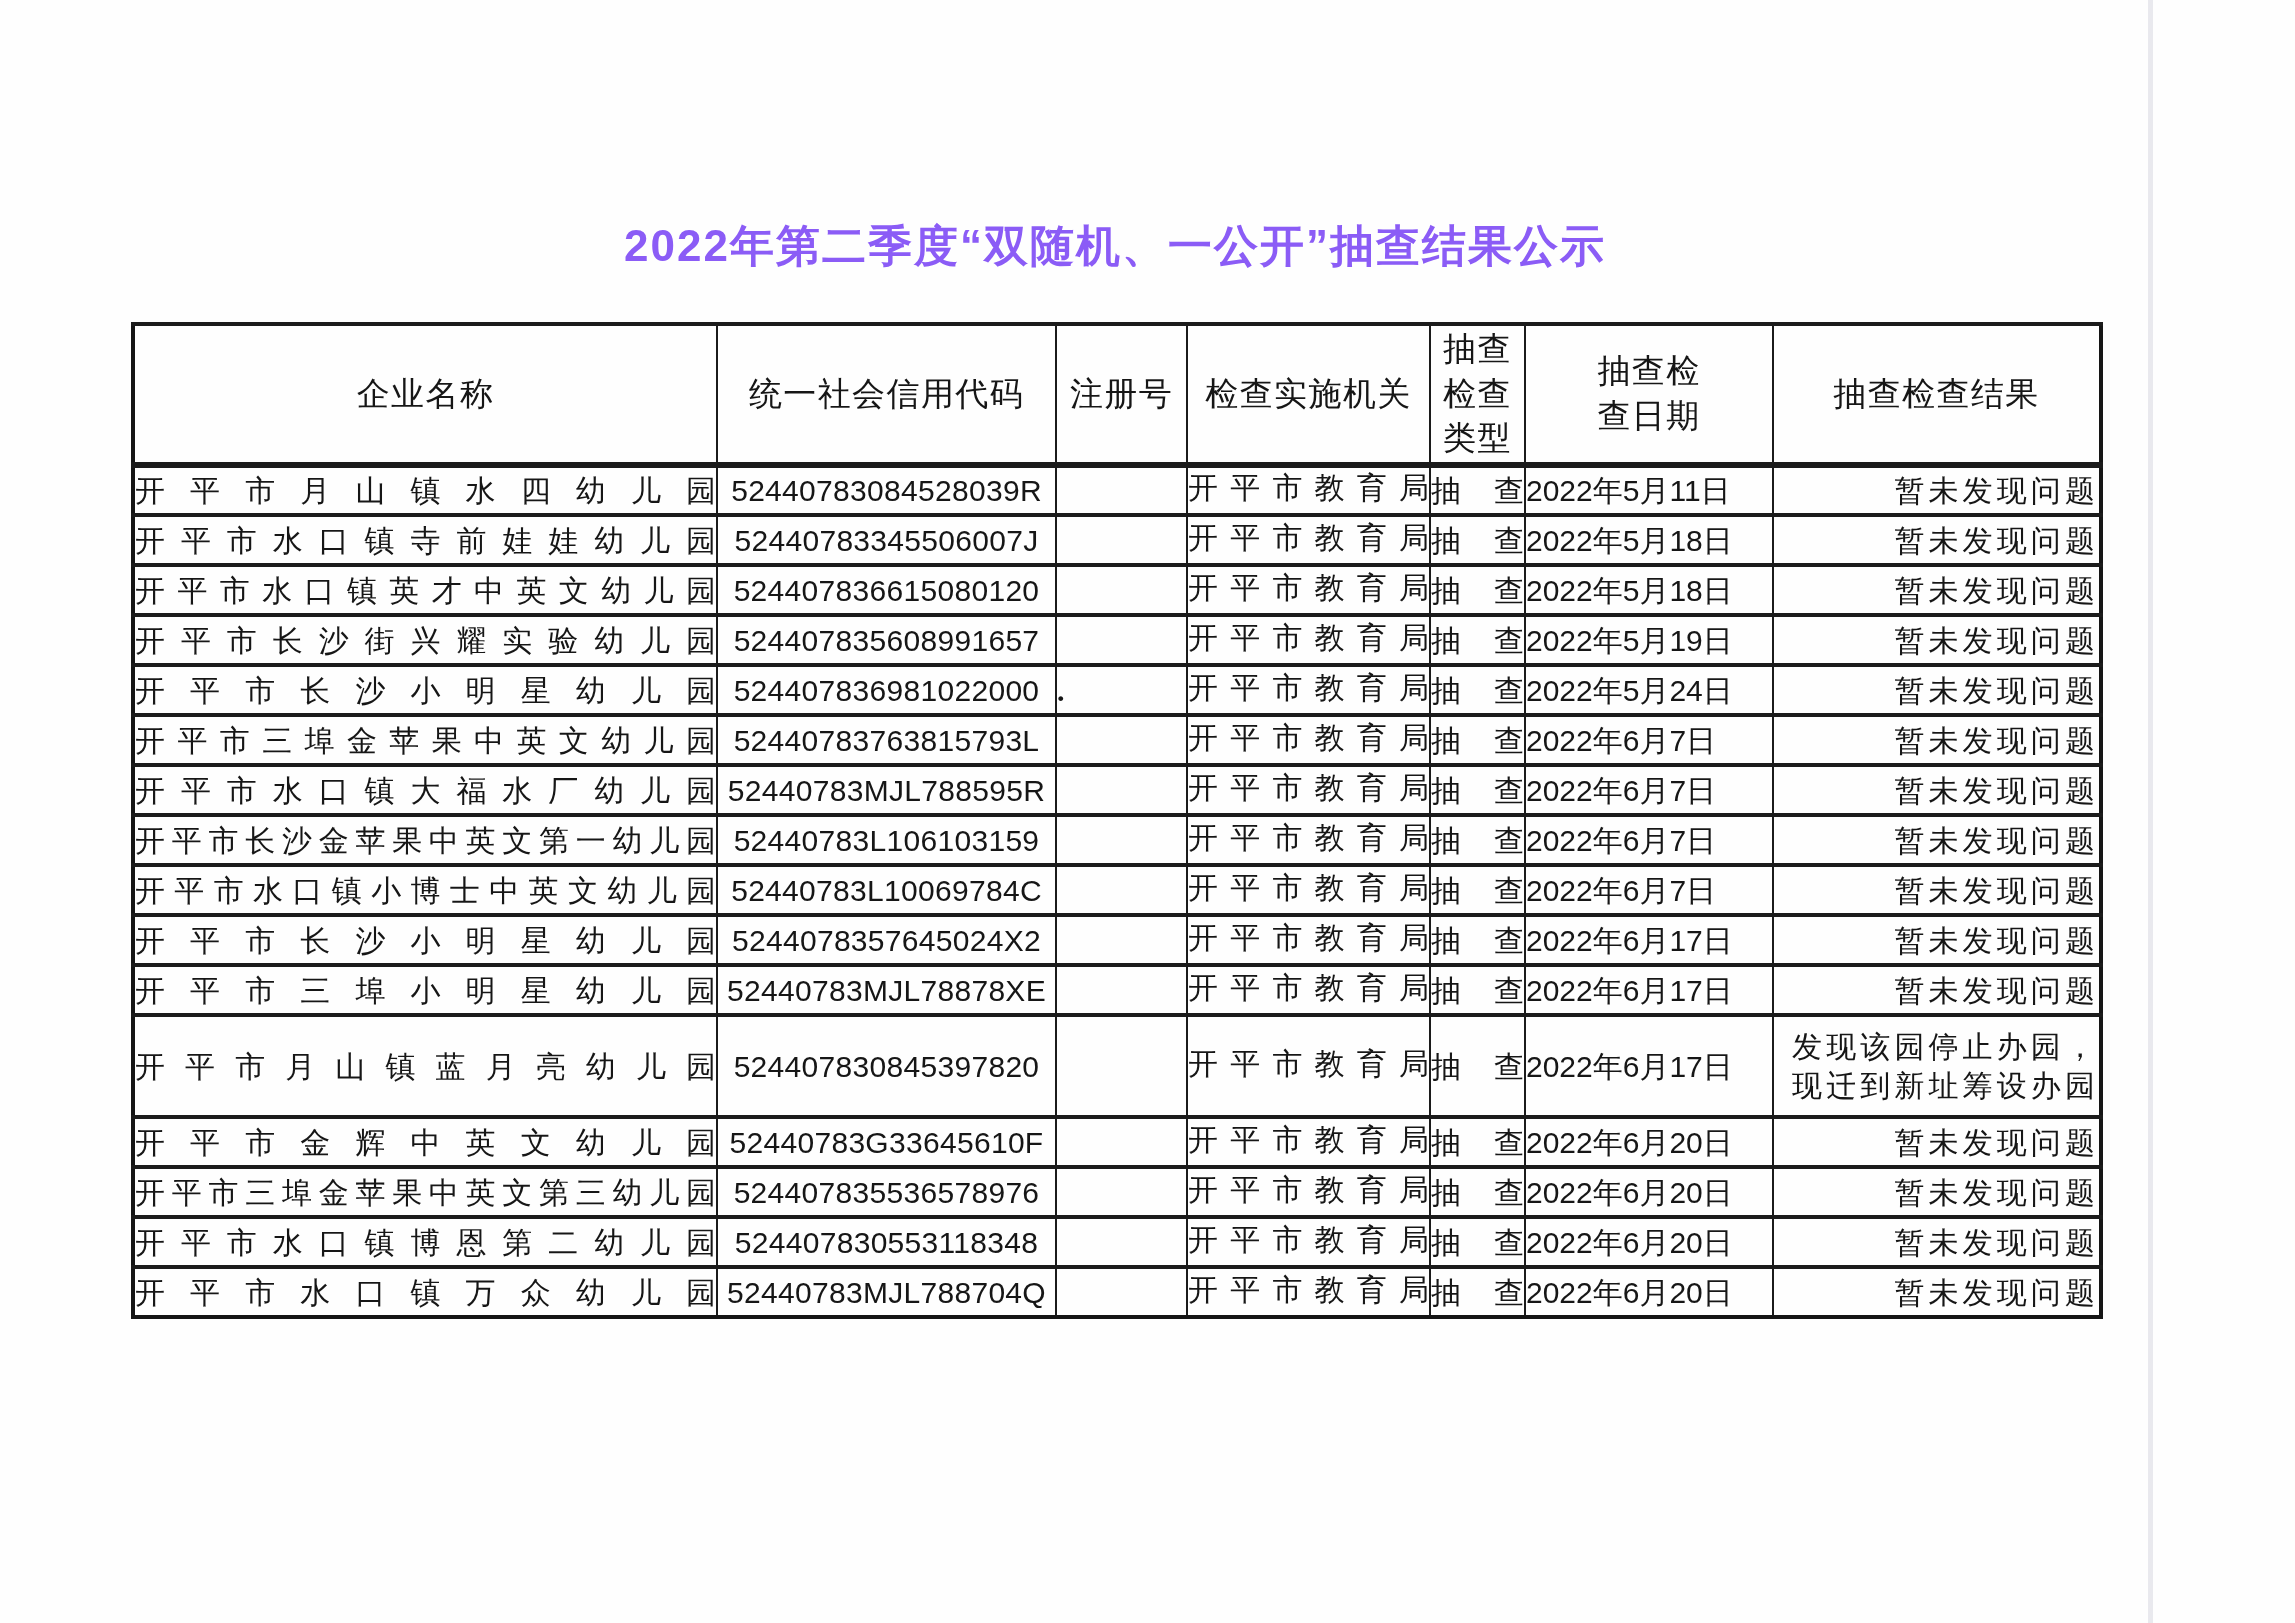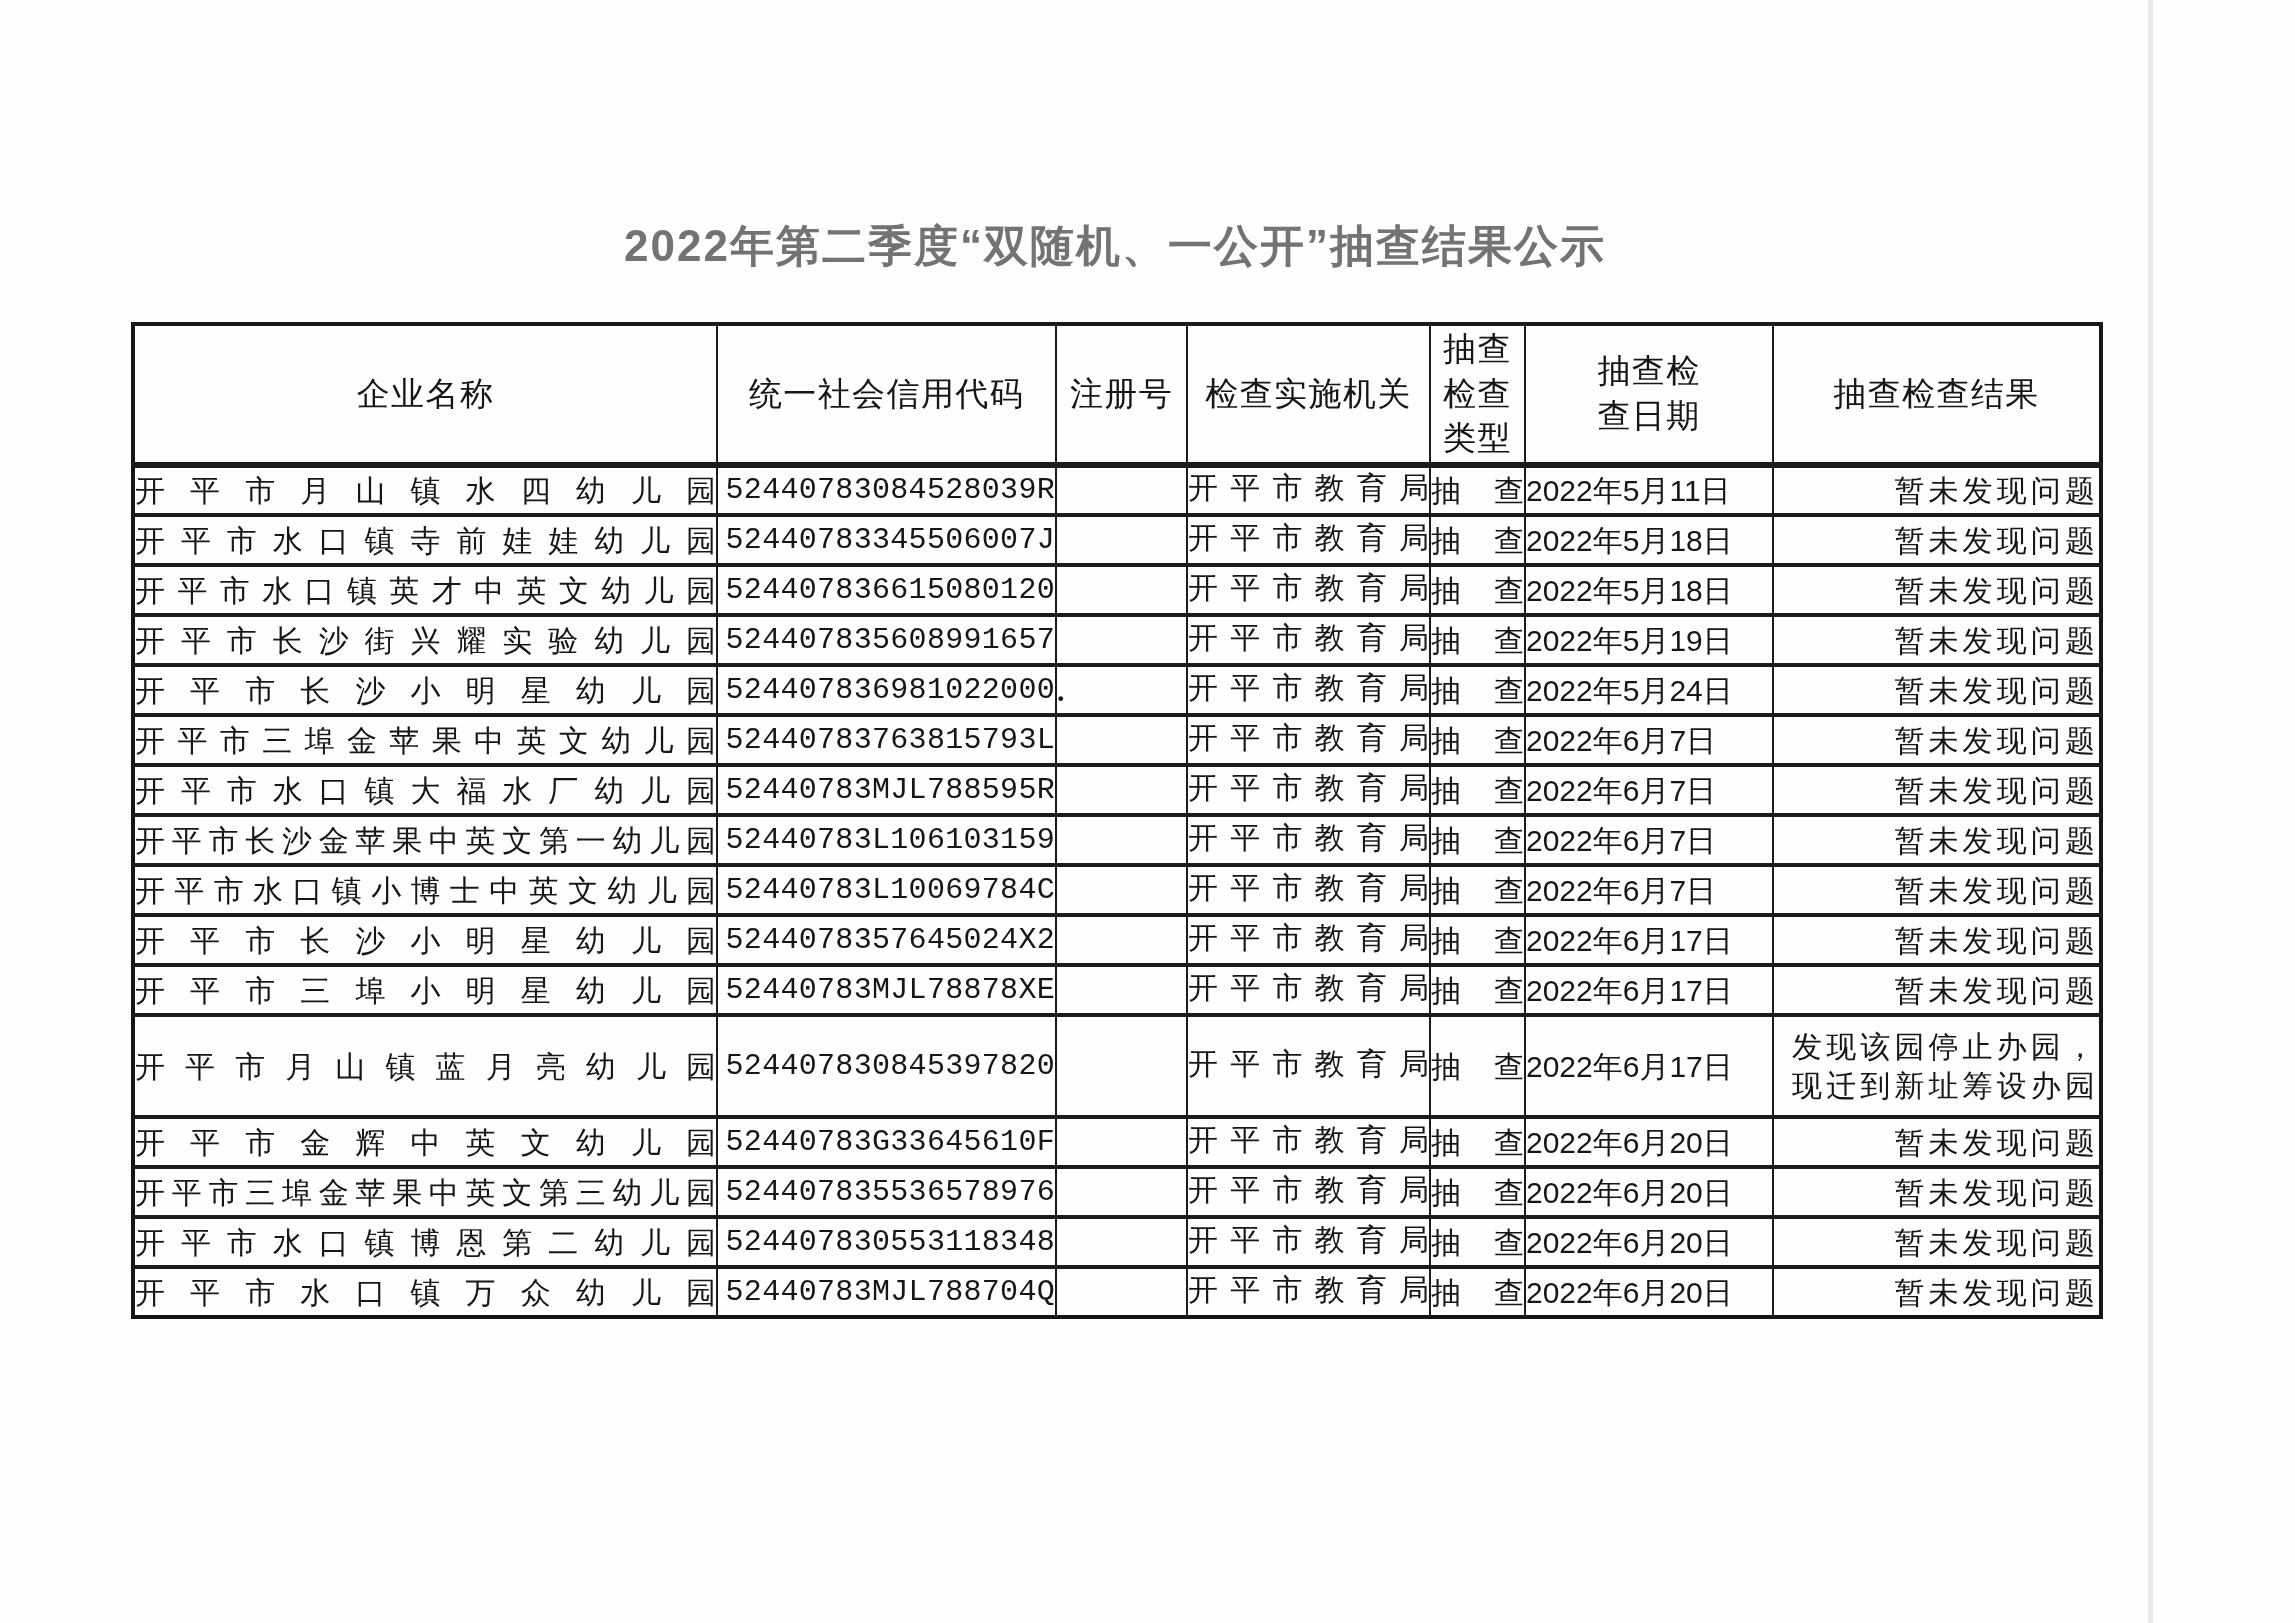--- a/index.html
+++ b/index.html
@@ -28,21 +28,21 @@
   #doc-title {
     position: absolute;
     left: 131px;
     top: 217px;
     width: 1968px;
     text-align: center;
     font-family: "Liberation Sans", "DejaVu Sans", sans-serif;
     font-weight: 700;
     font-size: 44px;
     letter-spacing: 2px;
-    color: #737373;
+    color: #8b5cf6;
     white-space: nowrap;
   }
   #insp-table {
     position: absolute;
     left: 131px;
     top: 322px;
     width: 1968px;
     border-collapse: collapse;
     table-layout: fixed;
     border: 4.8px solid #151515;
@@ -70,23 +70,23 @@
     font-size: 30px;
     padding: 0;
     line-height: 1.3;
   }
   td.col-name {
     text-align: justify;
     text-align-last: justify;
     padding: 0 58px 0 15px;
   }
   td.col-code {
-    font-family: Liberation Mono, monospace;
+    font-family: Liberation Sans, sans-serif;
     font-size: 31px;
-    text-align: right;
+    text-align: center;
     padding-left: 8.2px;
     letter-spacing: 0.3px;
     margin-left: 28px;
   }
   td.col-reg_no {
     text-align: left;
     padding-left: 26px;
     font-weight: 700;
   }
   td.col-agency {

